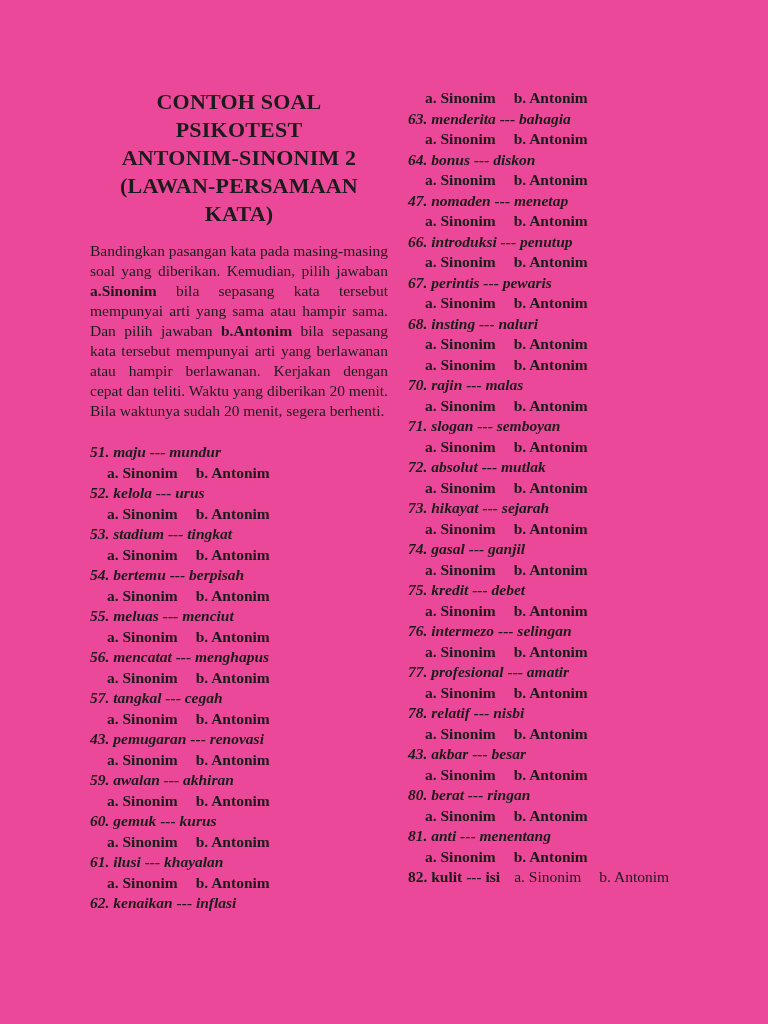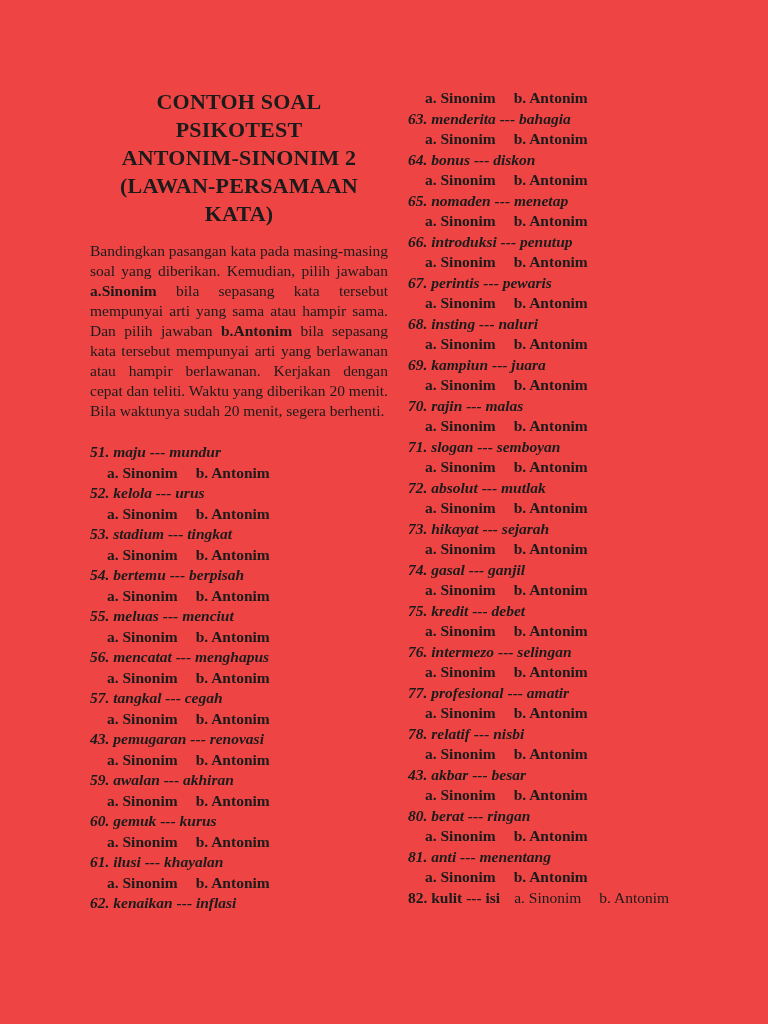--- a/index.html
+++ b/index.html
@@ -4,21 +4,21 @@
 <style>
   html, body { margin: 0; padding: 0; }
   body {
     width: 768px; height: 1024px;
     background: #ffffff;
     font-family: "Liberation Serif", serif;
     color: #1b1b1b;
     position: relative;
     overflow: hidden;
   }
-  .page { position: absolute; inset: 0; background: #ef4444; }
+  .page { position: absolute; inset: 0; background: #ec4899; }
   .col-left  { position: absolute; left: 90px;  top: 88px; width: 298px; }
   .col-right { position: absolute; left: 408px; top: 88px; width: 332px; }
 
   .title {
     font-weight: bold;
     font-size: 22px;
     line-height: 28px;
     text-align: center;
     letter-spacing: 0.2px;
   }
@@ -170,21 +170,21 @@
           </div>
 
           <div class="qa">
             <div class="q">64. bonus --- diskon</div>
             <div class="opts">
               <span class="opt-a">a. Sinonim</span><span class="opt-b">b. Antonim</span>
             </div>
           </div>
 
           <div class="qa">
-            <div class="q">65. nomaden --- menetap</div>
+            <div class="q">47. nomaden --- menetap</div>
             <div class="opts">
               <span class="opt-a">a. Sinonim</span><span class="opt-b">b. Antonim</span>
             </div>
           </div>
 
           <div class="qa">
             <div class="q">66. introduksi --- penutup</div>
             <div class="opts">
               <span class="opt-a">a. Sinonim</span><span class="opt-b">b. Antonim</span>
             </div>
@@ -198,21 +198,20 @@
           </div>
 
           <div class="qa">
             <div class="q">68. insting --- naluri</div>
             <div class="opts">
               <span class="opt-a">a. Sinonim</span><span class="opt-b">b. Antonim</span>
             </div>
           </div>
 
           <div class="qa">
-            <div class="q">69. kampiun --- juara</div>
             <div class="opts">
               <span class="opt-a">a. Sinonim</span><span class="opt-b">b. Antonim</span>
             </div>
           </div>
 
           <div class="qa">
             <div class="q">70. rajin --- malas</div>
             <div class="opts">
               <span class="opt-a">a. Sinonim</span><span class="opt-b">b. Antonim</span>
             </div>

